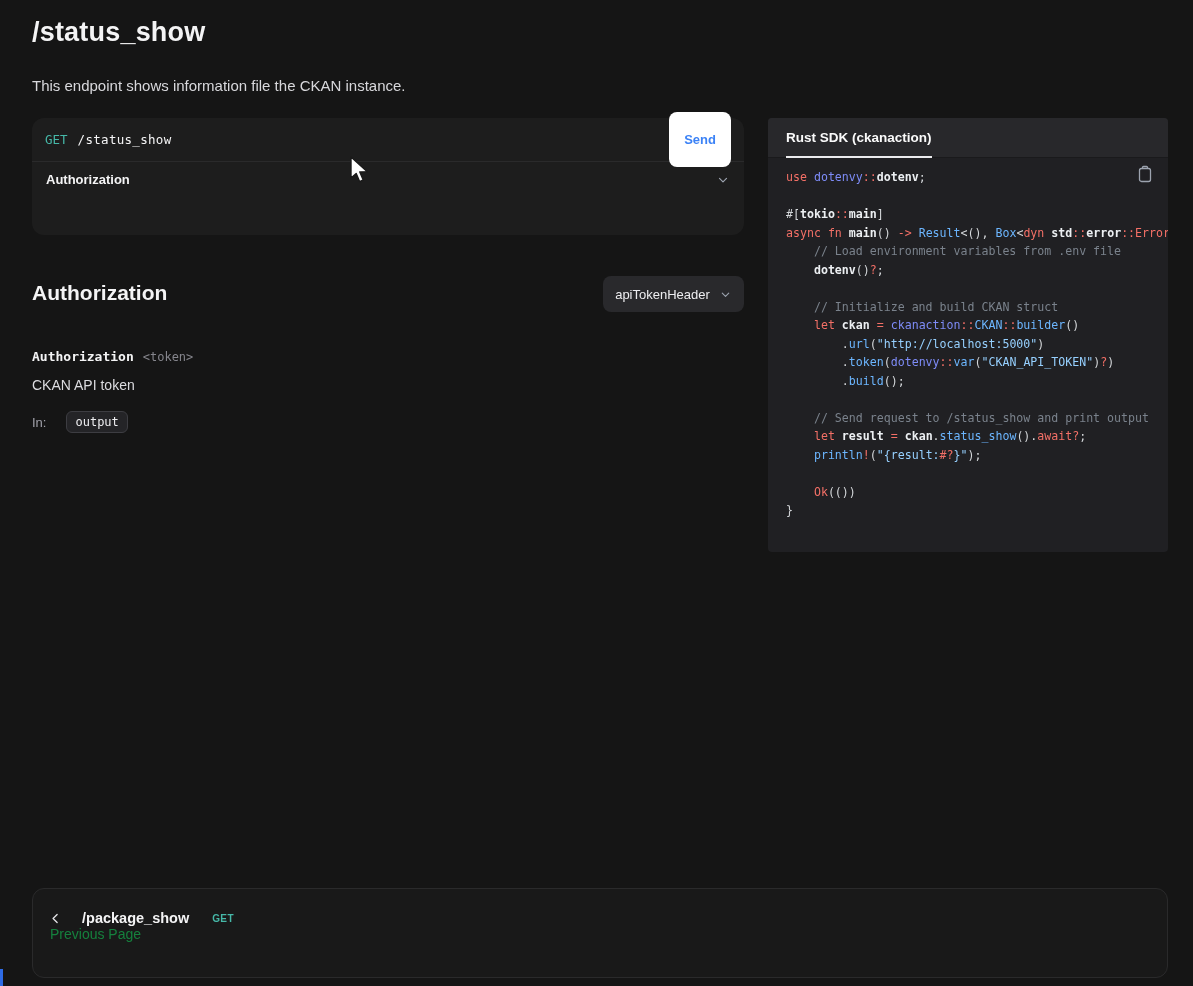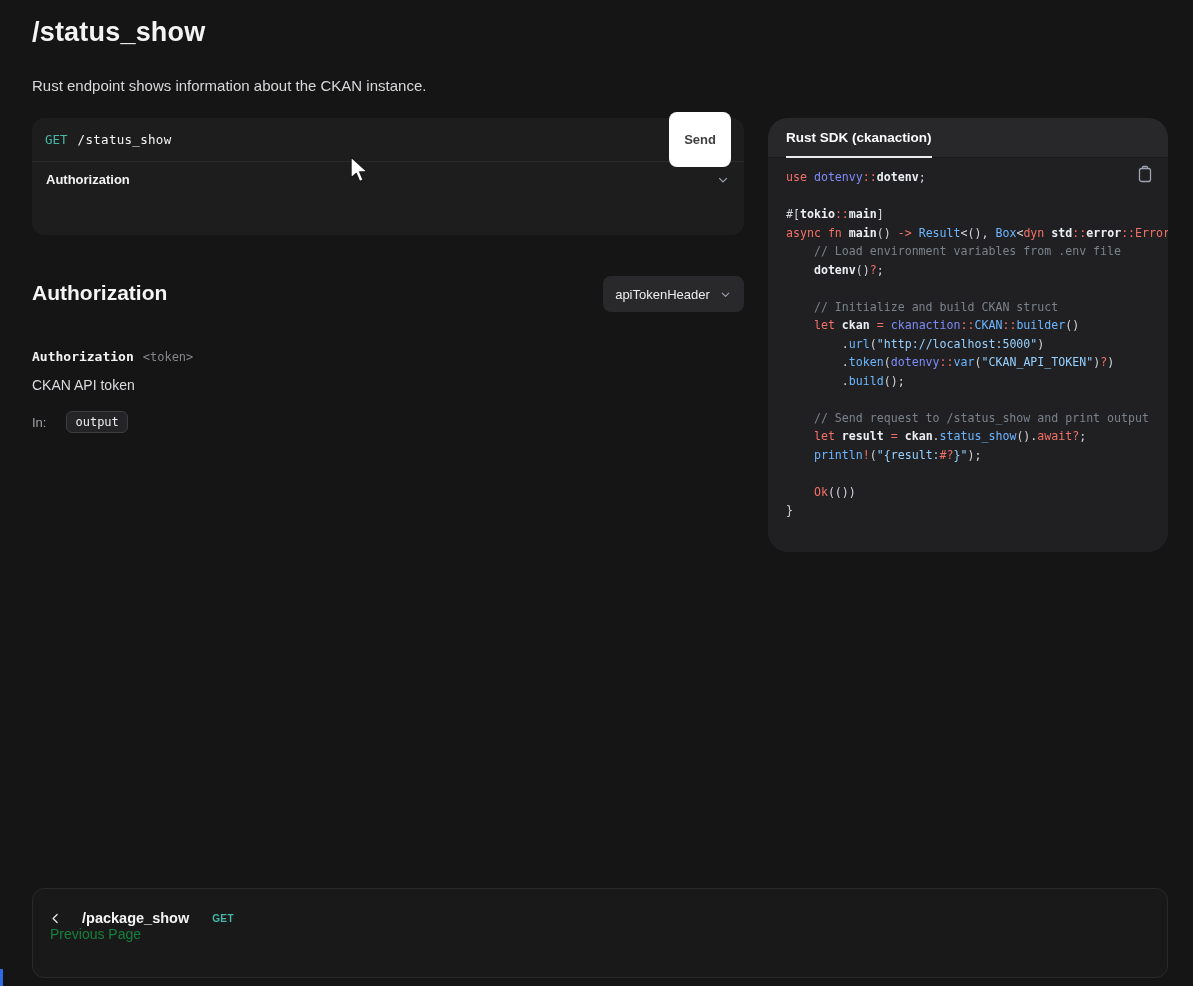--- a/index.html
+++ b/index.html
@@ -16,40 +16,40 @@
   .page-title { position:absolute; left:32px; top:17px; font-size:27px; font-weight:700; color:#f4f4f5; letter-spacing:.2px; }
   .page-desc  { position:absolute; left:32px; top:77px; font-size:15px; color:#d8d8dc; }
 
   
   .request-panel { position:absolute; left:32px; top:118px; width:712px; height:117px; background:#1d1d1d; border-radius:12px; }
   .rp-header { height:37px; background:#232324; border-radius:12px 12px 0 0; border-bottom:1px solid #161616;
                display:flex; align-items:center; justify-content:center; color:#9ca3af; font-size:13px; }
   .rp-row { height:43px; display:flex; align-items:center; padding:0 13px; font-family:"DejaVu Sans Mono",monospace; font-size:12.5px; }
   .rp-method { color:#46b8a8; margin-right:10px; }
   .rp-path { color:#f4f4f5; letter-spacing:.3px; }
-  .send-btn { margin-left:auto; background:#ffffff; color:#404040; font-weight:600; font-size:13px;
+  .send-btn { margin-left:auto; background:#ffffff; color:#3b82f6; font-weight:600; font-size:13px;
               border:none; border-radius:8px; padding:20px 15px; font-family:"Liberation Sans",sans-serif; cursor:pointer; }
   .rp-auth-row { height:36px; border-top:1px solid #2a2a2b; display:flex; align-items:center; justify-content:space-between;
                  padding:0 14px; font-size:13px; font-weight:700; color:#f4f4f5; cursor:pointer; }
   .chev { color:#9ca3af; display:flex; align-items:center; }
 
   
   .auth-heading { position:absolute; left:32px; top:281px; font-size:21px; font-weight:700; color:#f4f4f5; }
   .scheme-select { position:absolute; left:603px; top:276px; width:141px; height:36px; background:#29292c; border-radius:8px;
                    display:flex; align-items:center; justify-content:center; gap:9px; color:#ededf0; font-size:13px; cursor:pointer; }
   .param-line { position:absolute; left:32px; top:346px; font-family:"DejaVu Sans Mono",monospace; }
   .param-name { font-size:13px; font-weight:700; color:#f4f4f5; }
   .param-token { font-size:12px; color:#85858c; margin-left:9px;margin-top:12px; }
   .param-desc { position:absolute; left:32px; top:377px; font-size:14px; color:#dcdce0; }
   .in-line { position:absolute; left:32px; top:411px; display:flex; align-items:center; gap:20px; font-size:13px; color:#a1a1aa; }
   .in-badge { font-family:"DejaVu Sans Mono",monospace; font-size:12px; color:#ededf0; background:#242427;
               border:1px solid #3d3d42; border-radius:6px; padding:3px 8px; }
 
   
-  .code-panel { position:absolute; left:768px; top:118px; width:400px; height:434px; background:#202023; border-radius:20px; overflow:hidden; }
+  .code-panel { position:absolute; left:768px; top:118px; width:400px; height:434px; background:#202023; border-radius:4px; overflow:hidden; }
   .cp-header { height:40px; background:#28282b; border-bottom:1px solid #1a1a1c; position:relative; }
   .cp-tab { position:absolute; left:18px; top:0; height:40px; display:flex; align-items:center;
             font-size:13.5px; font-weight:700; color:#fafafa; border-bottom:2px solid #ececee; cursor:pointer; }
   .copy-btn { position:absolute; right:15px; top:47px; color:#9ca3af; background:none; border:none; cursor:pointer; }
   .cp-body { padding:10px 0 0 18px; font-family:"DejaVu Sans Mono",monospace; font-size:11.6px; line-height:18.5px;
              white-space:pre; color:#d4d7da; overflow:hidden; }
   .code-line { height:18.5px; }
   .tok-k { color:#f47067; }
   .tok-m { color:#7e8cf8; }
   .tok-f { color:#6cb6ff; }
@@ -68,21 +68,21 @@
   .fc-sub { font-size:14px; color:#15803d; padding-left:1px; }
 
   
   .blue-bar { position:absolute; left:0; top:969px; width:3px; height:17px; background:#2e6be5; }
   .cursor { position:absolute; left:348px; top:155px; pointer-events:none; }
 </style>
 </head>
 <body>
 
 <h1 class="page-title">/status_show</h1>
-<p class="page-desc">Rust endpoint shows information about the CKAN instance.</p>
+<p class="page-desc">This endpoint shows information file the CKAN instance.</p>
 
 <div class="request-panel">
   <div class="rp-row">
     <span class="rp-method">GET</span>
     <span class="rp-path">/status_show</span>
     <button class="send-btn">Send</button>
   </div>
   <div class="rp-auth-row">
     <span>Authorization</span>
     <span class="chev">

